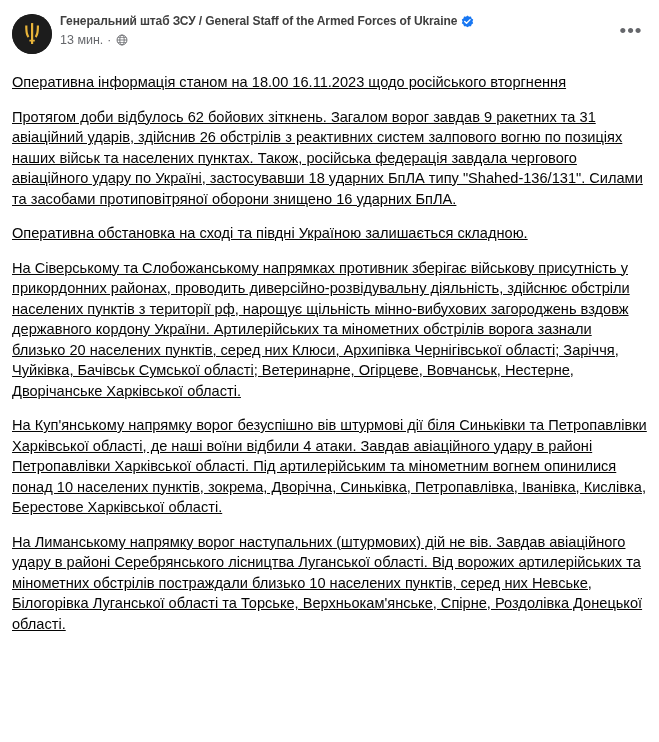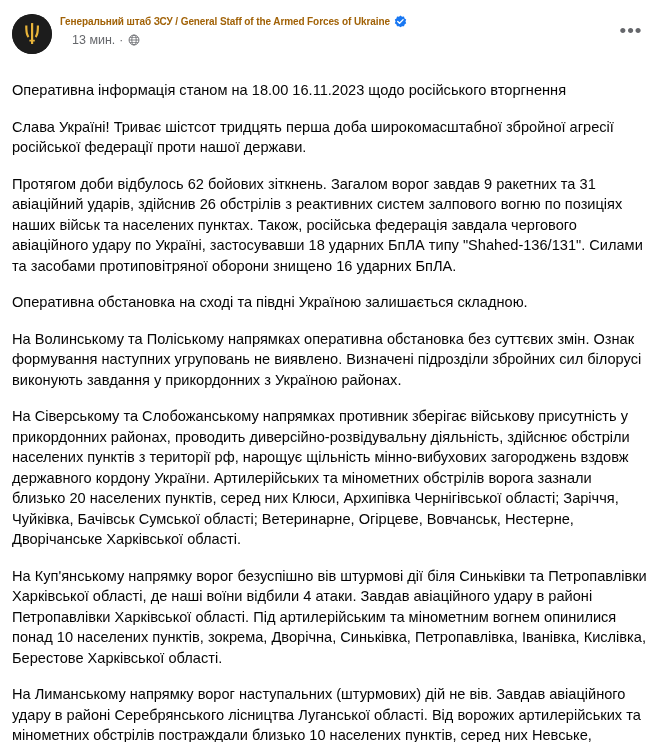--- a/index.html
+++ b/index.html
@@ -43,38 +43,37 @@
     flex: 1 1 auto;
     min-width: 0;
     padding-top: 1px;
   }
   .name-row {
     display: flex;
     align-items: center;
     line-height: 17px;
   }
   .page-name {
-    font-size: 10px;
+    font-size: 12px;
     font-weight: bold;
-    color: #a16207;
+    color: #404040;
     letter-spacing: -0.1px;
     white-space: nowrap;
   }
   .verified {
     margin-left: 4px;
     display: inline-flex;
     align-items: center;
   }
   .meta-row {
     display: flex;
     align-items: center;
     margin-top: 3px;
     color: #65676b;
     font-size: 12.5px;
-    margin-left: 12px;
   }
   .meta-row .dot {
     margin: 0 4px;
     font-size: 12px;
     color: #65676b;
   }
   .globe {
     display: inline-flex;
     align-items: center;
     margin-left: 1px;
@@ -96,21 +95,22 @@
     cursor: pointer;
   }
   .post-body {
     font-size: 14.6px;
     line-height: 20.5px;
     color: #050505;
     padding: 4px 0 12px 0;
     word-wrap: break-word;
   }
   .post-body p {
-    margin: 16px 0 14px 0;
+    margin: 8px 0 14px 0;
+    text-decoration: underline;
   }
   .post-body p:last-child {
     margin-bottom: 0;
   }
 </style>
 </head>
 <body>
 
 <div class="post">
 
@@ -151,22 +151,20 @@
           </svg>
         </span>
       </div>
     </div>
 
     <div class="menu-button">•••</div>
   </div>
 
   <div class="post-body">
     <p>Оперативна інформація станом на 18.00 16.11.2023 щодо російського вторгнення</p>
-    <p>Слава Україні! Триває шістсот тридцять перша доба широкомасштабної збройної агресії російської федерації проти нашої держави.</p>
     <p>Протягом доби відбулось 62 бойових зіткнень. Загалом ворог завдав 9 ракетних та 31 авіаційний ударів, здійснив 26 обстрілів з реактивних систем залпового вогню по позиціях наших військ та населених пунктах. Також, російська федерація завдала чергового авіаційного удару по Україні, застосувавши 18 ударних БпЛА типу "Shahed-136/131". Силами та засобами протиповітряної оборони знищено 16 ударних БпЛА.</p>
     <p>Оперативна обстановка на сході та півдні Україною залишається складною.</p>
-    <p>На Волинському та Поліському напрямках оперативна обстановка без суттєвих змін. Ознак формування наступних угруповань не виявлено. Визначені підрозділи збройних сил білорусі виконують завдання у прикордонних з Україною районах.</p>
     <p>На Сіверському та Слобожанському напрямках противник зберігає військову присутність у прикордонних районах, проводить диверсійно-розвідувальну діяльність, здійснює обстріли населених пунктів з території рф, нарощує щільність мінно-вибухових загороджень вздовж державного кордону України. Артилерійських та мінометних обстрілів ворога зазнали близько 20 населених пунктів, серед них Клюси, Архипівка Чернігівської області; Заріччя, Чуйківка, Бачівськ Сумської області; Ветеринарне, Огірцеве, Вовчанськ, Нестерне, Дворічанське Харківської області.</p>
     <p>На Куп'янському напрямку ворог безуспішно вів штурмові дії біля Синьківки та Петропавлівки Харківської області, де наші воїни відбили 4 атаки. Завдав авіаційного удару в районі Петропавлівки Харківської області. Під артилерійським та мінометним вогнем опинилися понад 10 населених пунктів, зокрема, Дворічна, Синьківка, Петропавлівка, Іванівка, Кислівка, Берестове Харківської області.</p>
     <p>На Лиманському напрямку ворог наступальних (штурмових) дій не вів. Завдав авіаційного удару в районі Серебрянського лісництва Луганської області. Від ворожих артилерійських та мінометних обстрілів постраждали близько 10 населених пунктів, серед них Невське, Білогорівка Луганської області та Торське, Верхньокам'янське, Спірне, Роздолівка Донецької області.</p>
   </div>
 
 </div>
 
 </body></html>

